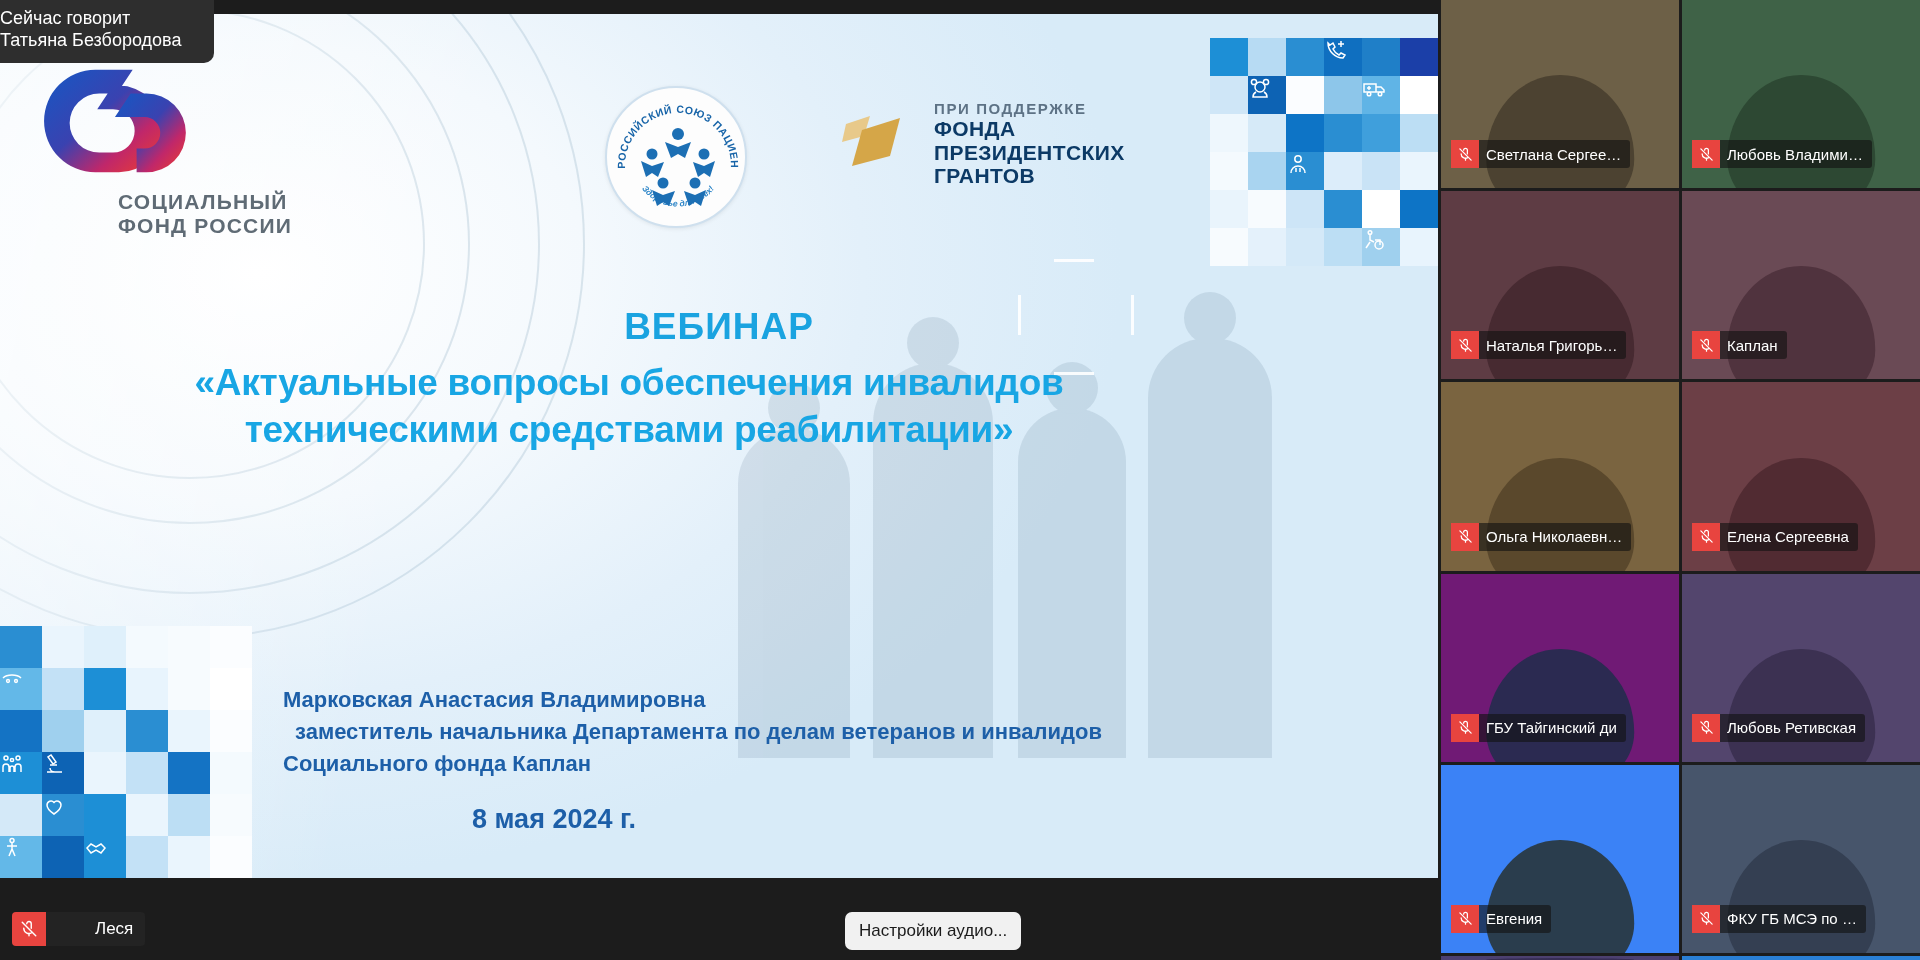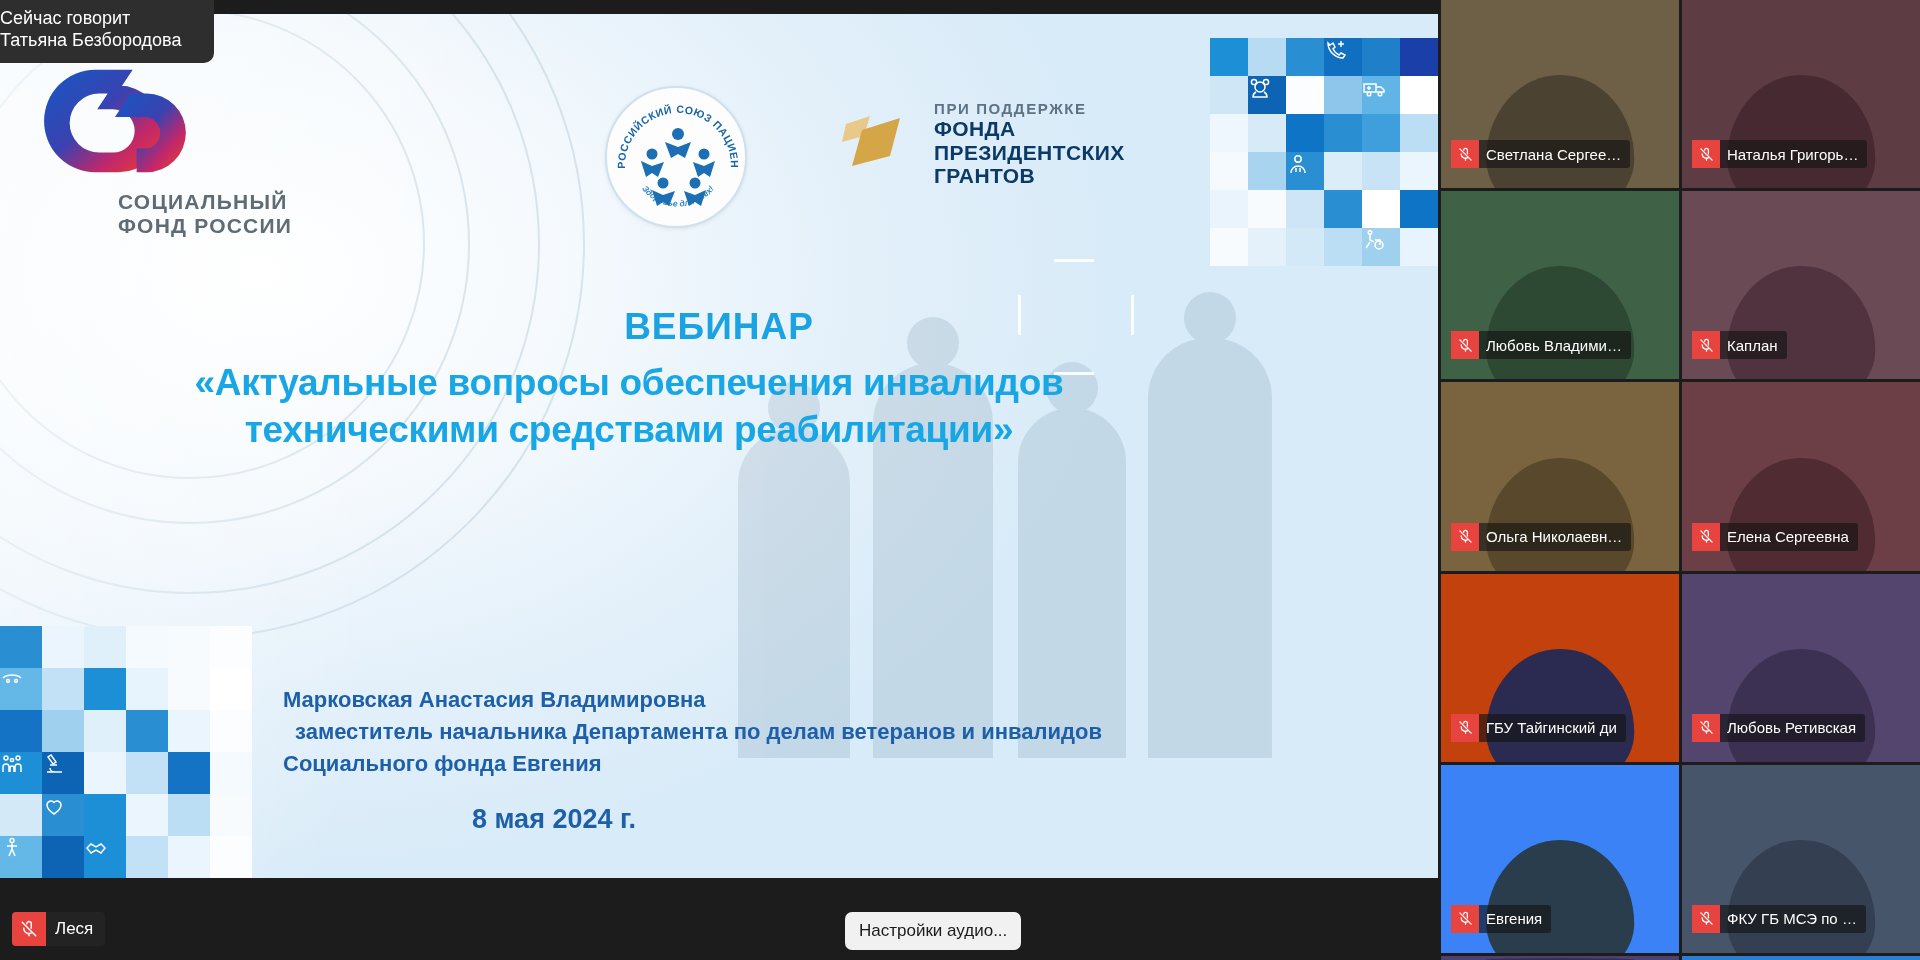--- a/index.html
+++ b/index.html
@@ -95,21 +95,21 @@
     padding:8px 14px 11px 26px; z-index:20;
   }
   .speaking-toast .who { font-size:18px; line-height:1.22; }
   .speaking-toast .now { font-size:18px; line-height:1.22; }
 
   
   .self-label { position:absolute; left:12px; bottom:14px; display:flex; align-items:center;
     background:#232323; border-radius:4px; overflow:hidden; height:34px; z-index:20; }
   .mic-off { width:34px; height:34px; background:#e8443f; display:flex; align-items:center; justify-content:center; }
   .mic-off svg { width:18px; height:18px; }
-  .self-label .nm { color:#fff; font-size:17px; padding:0 12px 0 9px; }
+  .self-label .nm { color:#fff; font-size:17px; padding:0 12px 0 9px;margin-left:40px; }
 
   
   .audio-tip { position:absolute; left:845px; bottom:10px; background:#f1f1f1; color:#1b1b1b;
     font-size:17px; padding:9px 14px; border-radius:7px; z-index:25; }
 
   
   .people {
     position:absolute; left:1438px; top:0; width:482px; height:960px;
     background:#1c1c1c; display:grid;
     grid-template-columns:1fr 1fr; grid-template-rows:repeat(5,1fr); gap:3px;
@@ -378,21 +378,21 @@
           </div>
         </div>
       </div>
 
       <div class="webinar-kicker">ВЕБИНАР</div>
       <div class="webinar-title">«Актуальные вопросы обеспечения инвалидов техническими средствами реабилитации»</div>
 
       <div class="speaker">
         <div>Марковская Анастасия Владимировна</div>
         <div class="l2">заместитель начальника Департамента по делам ветеранов и инвалидов</div>
-        <div>Социального фонда Евгения</div>
+        <div>Социального фонда Каплан</div>
       </div>
 
       <div class="slide-date">8 мая 2024 г.</div>
     </div>
 
     <div class="speaking-toast">
       <div class="now">Сейчас говорит</div>
       <div class="who">Татьяна Безбородова</div>
     </div>
 
@@ -421,50 +421,50 @@
               <path d="M9 5a3 3 0 0 1 6 0v6"></path>
               <path d="M5 11a7 7 0 0 0 10.5 6"></path>
               <path d="M12 18v3"></path>
               <path d="M3 3l18 18"></path>
             </svg>
           </span>
         <span class="t">Светлана Сергее…</span>
       </span>
     </div>
 
+    <div class="tile" style="background:#3f6247">
+      <span class="silh" style="background:#2d4833"></span>
+      <span class="p-name">
+        <span class="mic">
+            <svg viewBox="0 0 24 24" fill="none" stroke="#fff" stroke-width="2" stroke-linecap="round">
+              <path d="M9 5a3 3 0 0 1 6 0v6"></path>
+              <path d="M5 11a7 7 0 0 0 10.5 6"></path>
+              <path d="M12 18v3"></path>
+              <path d="M3 3l18 18"></path>
+            </svg>
+          </span>
+        <span class="t">Любовь Владими…</span>
+      </span>
+    </div>
+
     <div class="tile" style="background:#5e3c44">
       <span class="silh" style="background:#472a31"></span>
       <span class="p-name">
         <span class="mic">
             <svg viewBox="0 0 24 24" fill="none" stroke="#fff" stroke-width="2" stroke-linecap="round">
               <path d="M9 5a3 3 0 0 1 6 0v6"></path>
               <path d="M5 11a7 7 0 0 0 10.5 6"></path>
               <path d="M12 18v3"></path>
               <path d="M3 3l18 18"></path>
             </svg>
           </span>
         <span class="t">Наталья Григорь…</span>
       </span>
     </div>
 
-    <div class="tile" style="background:#3f6247">
-      <span class="silh" style="background:#2d4833"></span>
-      <span class="p-name">
-        <span class="mic">
-            <svg viewBox="0 0 24 24" fill="none" stroke="#fff" stroke-width="2" stroke-linecap="round">
-              <path d="M9 5a3 3 0 0 1 6 0v6"></path>
-              <path d="M5 11a7 7 0 0 0 10.5 6"></path>
-              <path d="M12 18v3"></path>
-              <path d="M3 3l18 18"></path>
-            </svg>
-          </span>
-        <span class="t">Любовь Владими…</span>
-      </span>
-    </div>
-
     <div class="tile" style="background:#6a4a55">
       <span class="silh" style="background:#50333e"></span>
       <span class="p-name">
         <span class="mic">
             <svg viewBox="0 0 24 24" fill="none" stroke="#fff" stroke-width="2" stroke-linecap="round">
               <path d="M9 5a3 3 0 0 1 6 0v6"></path>
               <path d="M5 11a7 7 0 0 0 10.5 6"></path>
               <path d="M12 18v3"></path>
               <path d="M3 3l18 18"></path>
             </svg>
@@ -496,21 +496,21 @@
               <path d="M9 5a3 3 0 0 1 6 0v6"></path>
               <path d="M5 11a7 7 0 0 0 10.5 6"></path>
               <path d="M12 18v3"></path>
               <path d="M3 3l18 18"></path>
             </svg>
           </span>
         <span class="t">Елена Сергеевна</span>
       </span>
     </div>
 
-    <div class="tile" style="background:#c2410c">
+    <div class="tile" style="background:#701a75">
       <span class="silh" style="background:#2b2a51"></span>
       <span class="p-name">
         <span class="mic">
             <svg viewBox="0 0 24 24" fill="none" stroke="#fff" stroke-width="2" stroke-linecap="round">
               <path d="M9 5a3 3 0 0 1 6 0v6"></path>
               <path d="M5 11a7 7 0 0 0 10.5 6"></path>
               <path d="M12 18v3"></path>
               <path d="M3 3l18 18"></path>
             </svg>
           </span>

